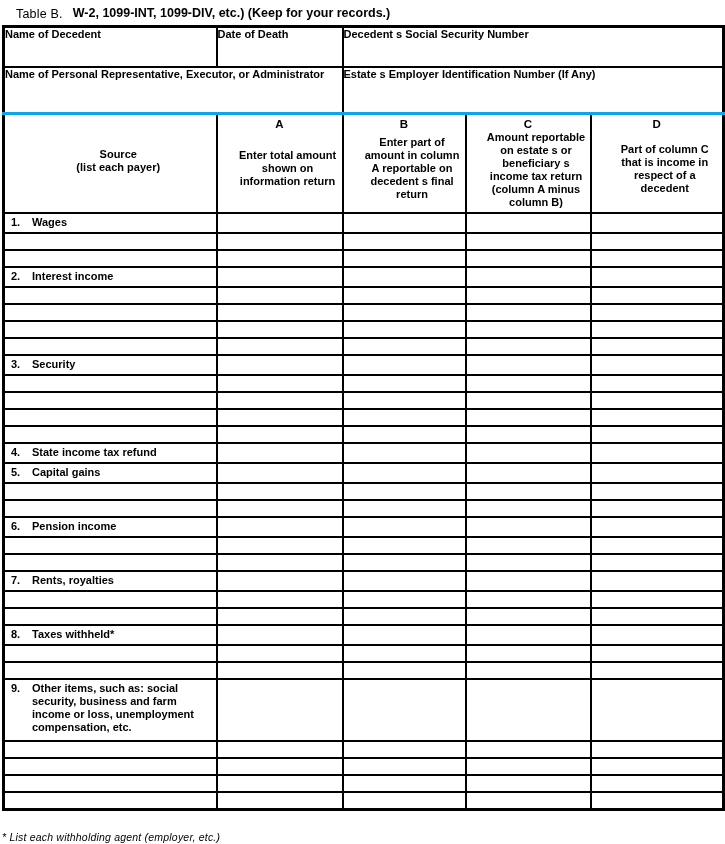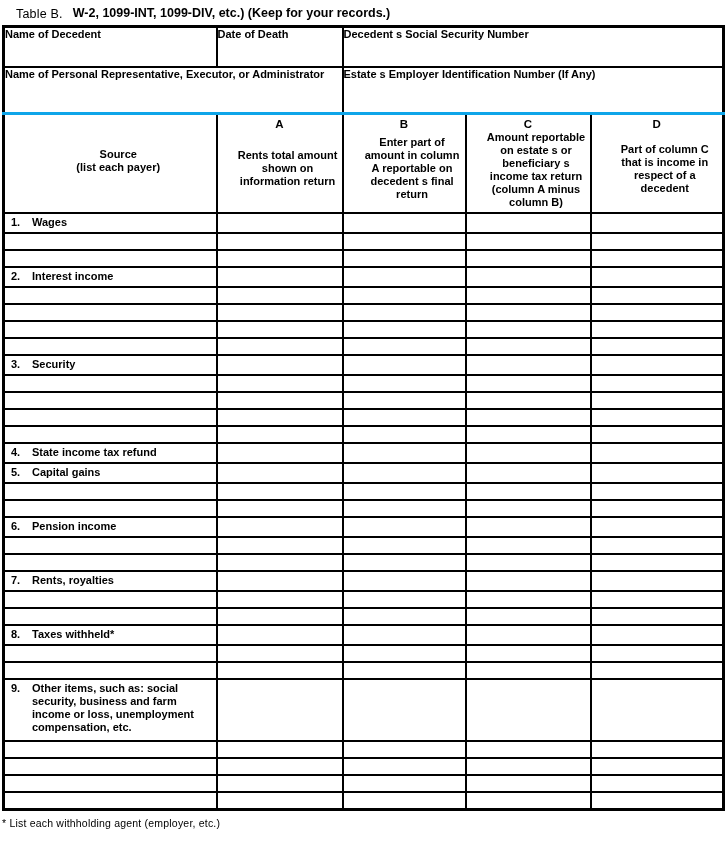--- a/index.html
+++ b/index.html
@@ -53,21 +53,21 @@
   tr.blank td{height:15px;}
   tr.item td{height:18px;vertical-align:top;}
   tr.item.tall td{height:60px;}
   td.src-cell{line-height:13px;}
   td.src-cell .src-inner{display:flex;padding-top:2px;}
   td.src-cell .num{width:21px;flex:none;padding-left:6px;}
   td.src-cell .lbl{flex:1;padding-right:20px;}
   
   .footnote{
     font-size:10.5px;font-weight:normal;
-    padding:6px 0 0 2px;letter-spacing:0.2px;
+    padding:20px 0 0 2px;letter-spacing:0.2px;font-style:italic;
   }
 </style>
 </head>
 <body>
 
 <div class="title-block">
   <span class="title-prefix">Table B.</span>
   <span class="title-bold">
     <div>W-2, 1099-INT, 1099-DIV, etc.) (Keep for your records.)</div>
   </span>
@@ -98,21 +98,21 @@
         <div class="colhead">
           <div class="desc">
             <div>Source</div>
             <div>(list each payer)</div>
           </div>
         </div>
       </th>
       <th>
         <div class="colhead">
           <div class="letter">A</div>
-          <div class="desc">Rents total amount shown on information return</div>
+          <div class="desc">Enter total amount shown on information return</div>
         </div>
       </th>
       <th>
         <div class="colhead">
           <div class="letter">B</div>
           <div class="desc">Enter part of amount in column A reportable on decedent s final return</div>
         </div>
       </th>
       <th>
         <div class="colhead">

